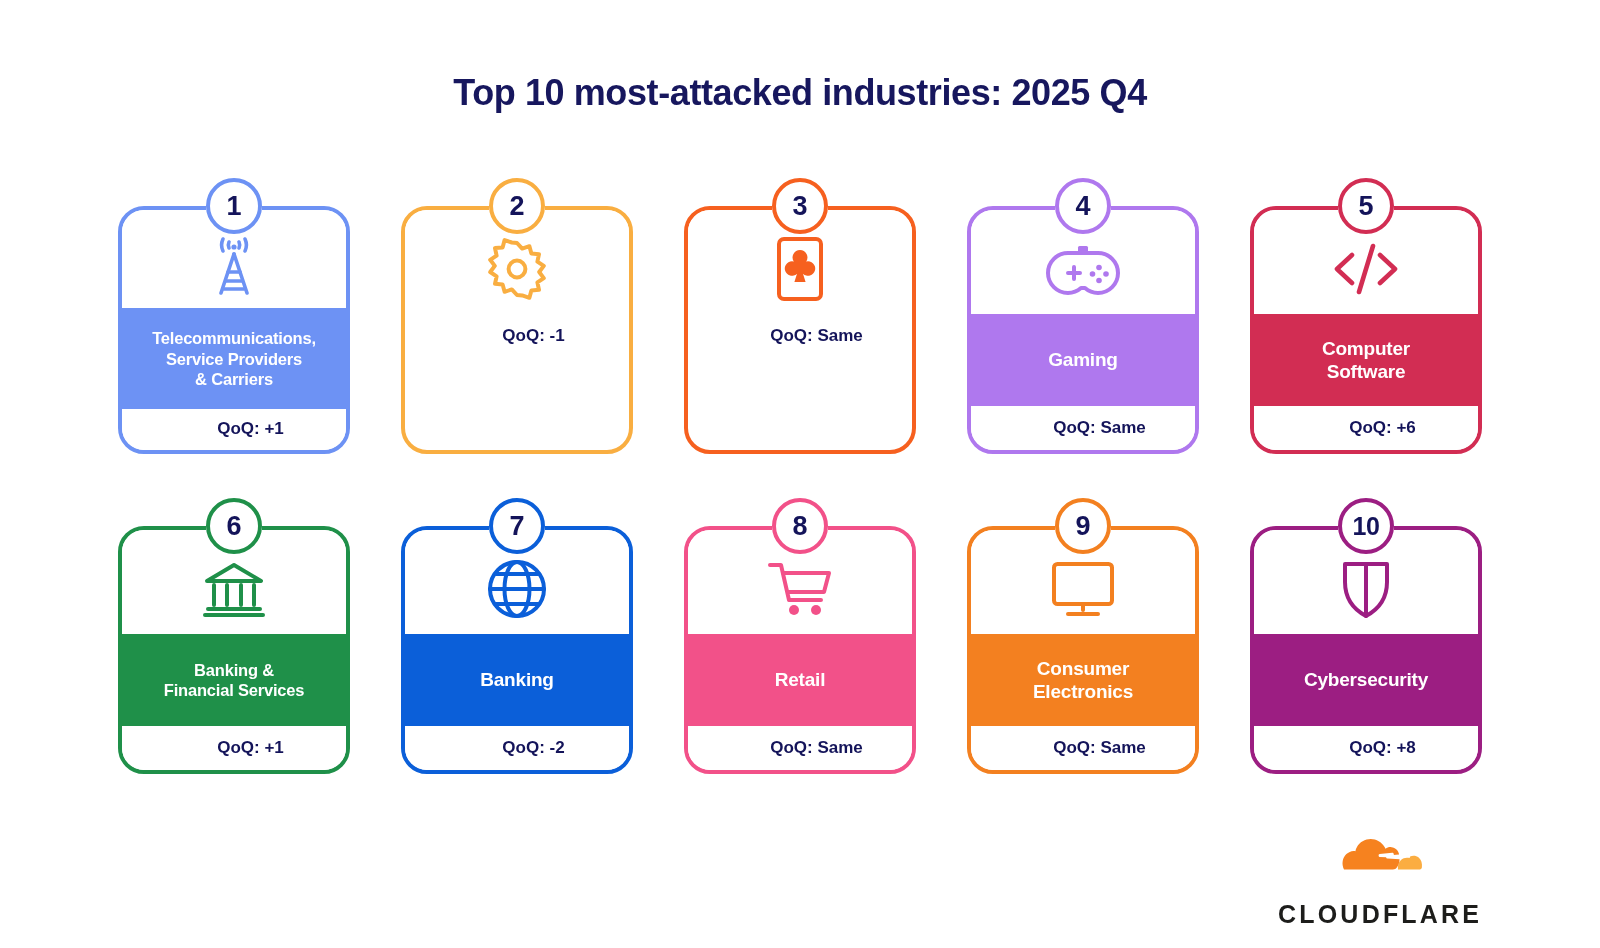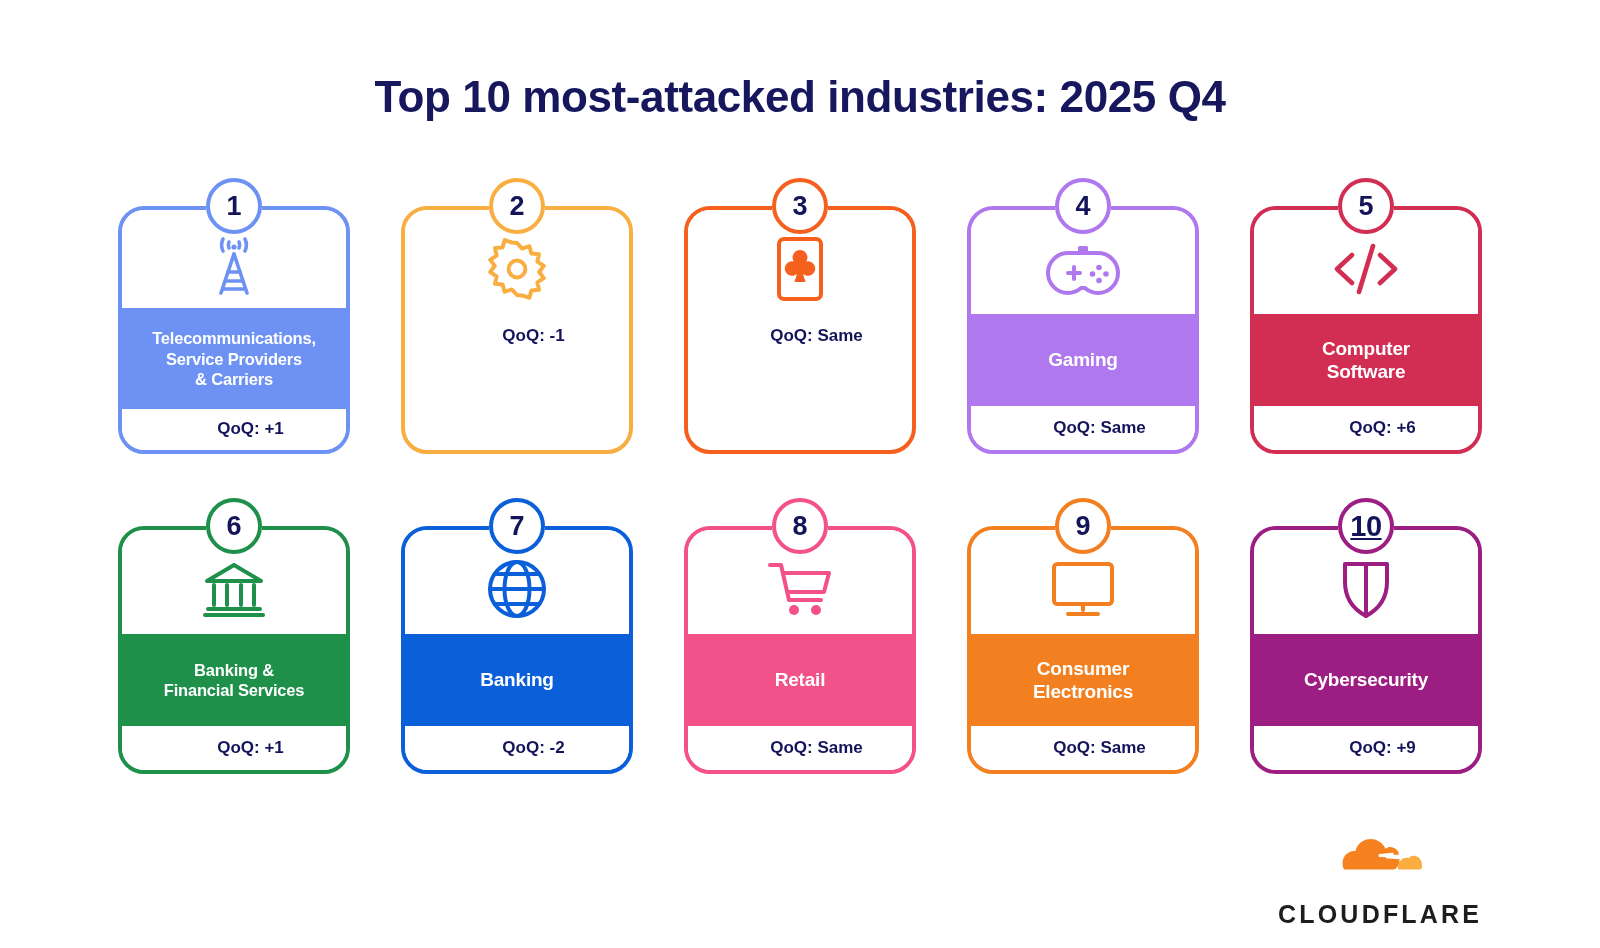--- a/index.html
+++ b/index.html
@@ -13,21 +13,21 @@
     position: relative;
     width: 1600px; height: 948px;
     background: #ffffff;
   }
 
   
   .title {
     position: absolute;
     top: 72px; left: 0; width: 1600px;
     text-align: center;
-    font-size: 44px;
+    font-size: 36px;
     font-weight: 700;
     letter-spacing: -0.4px;
     color: #17175e;
   }
 
   
   .grid {
     position: absolute;
     top: 178px; left: 118px;
     width: 1364px;
@@ -74,21 +74,21 @@
     background: #ffffff;
     z-index: 4;
     display: flex;
     align-items: center;
     justify-content: center;
     font-size: 27px;
     font-weight: 700;
     color: #14145a;
     line-height: 1;
   }
-  .badge.wide { font-size: 29px; letter-spacing: -0.5px; text-decoration: underline; }
+  .badge.wide { font-size: 25px; letter-spacing: -0.5px; }
 
   .icon-zone {
     height: 104px;
     display: flex;
     align-items: center;
     justify-content: center;
     background: #ffffff;
     padding-top: 14px;
   }
   .icon-zone svg { display: block; }
@@ -358,21 +358,21 @@
     <svg width="50" height="62" viewBox="0 0 50 62" fill="none" stroke="#9c1e82" stroke-width="4" stroke-linecap="round" stroke-linejoin="round">
       <path d="M25 58 C10 50 4 38 4 24 V6 h42 v18 c0 14-6 26-21 34 z"></path>
       <path d="M25 6 V58"></path>
     </svg>
             </span>
       </div>
       <div class="name-band">
         <div class="name">Cybersecurity</div>
       </div>
       <div class="qoq-zone">
-        <div class="qoq">QoQ: +9</div>
+        <div class="qoq">QoQ: +8</div>
       </div>
     </div>
     <div class="notch"></div>
     <div class="badge wide">10</div>
   </div>
     </div>
 
   <div class="logo">
     <svg class="logo-mark" width="110" height="44" viewBox="0 0 110 44">
       <path d="M96.5 41.5 H80 c-0.6-3.6 0.5-7.3 3-9.6 2.3-2.1 5.6-2.8 8.6-1.8 l0.5-1.6 c2.8-1.4 6.2-1 8.6 1.1 2.6 2.3 3.7 6 3.2 9.7 0 1.2-0.9 2.2-2.1 2.2 z" fill="#fbad41"></path>

